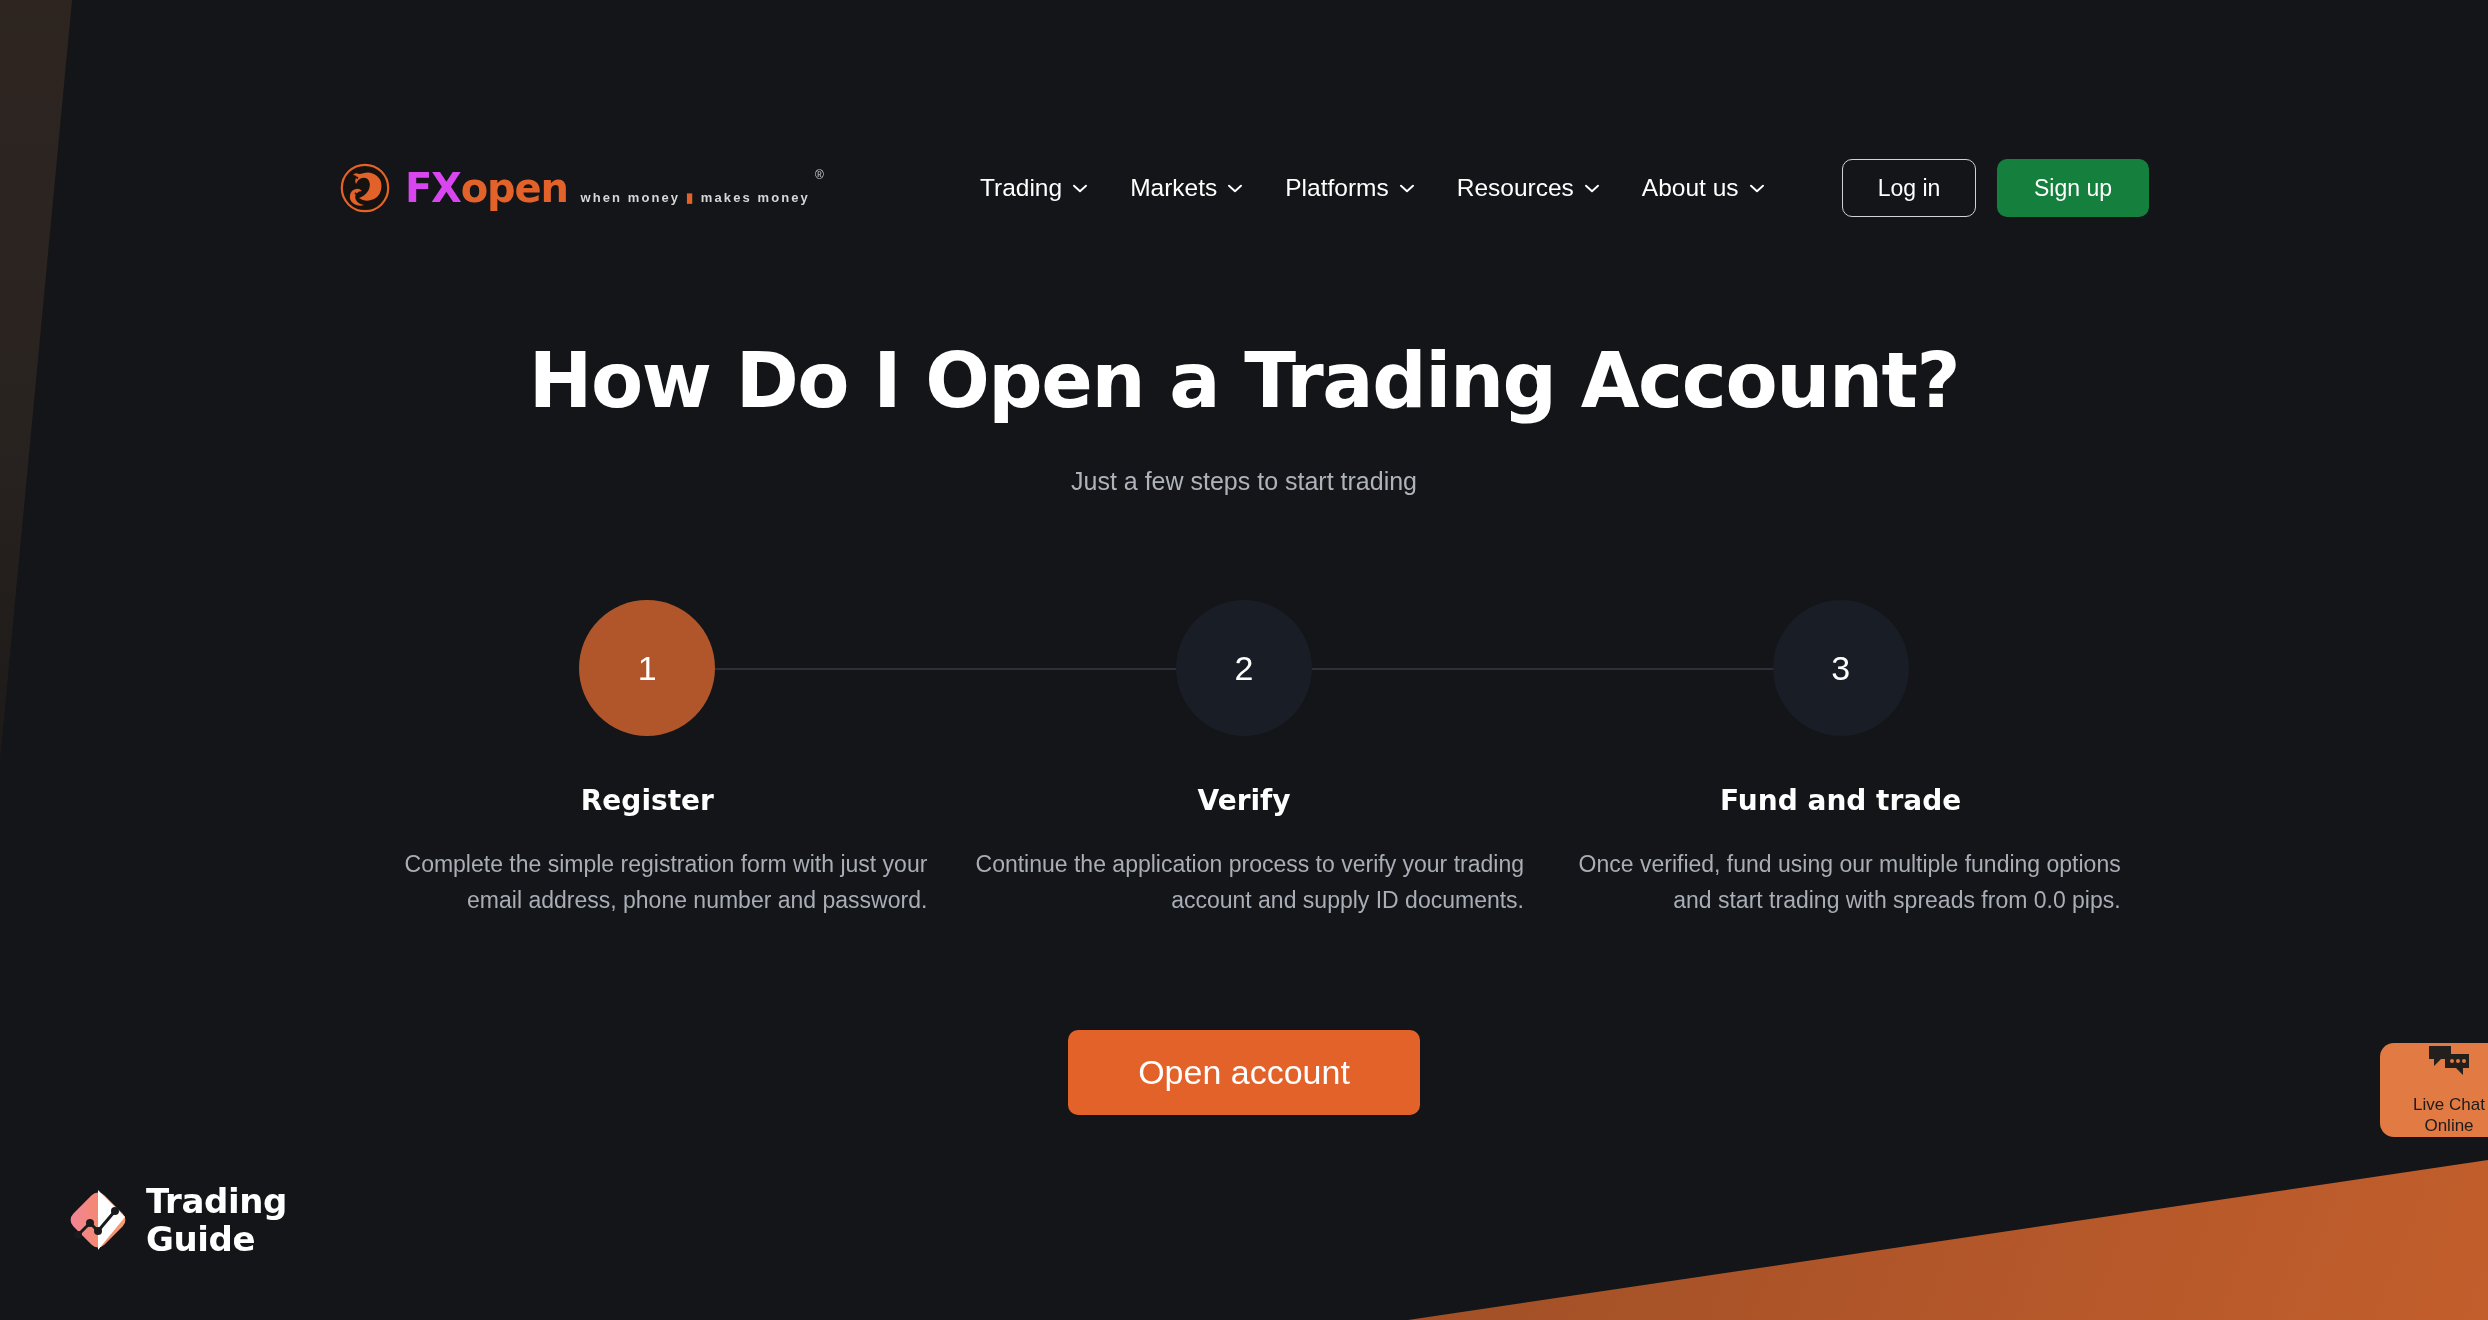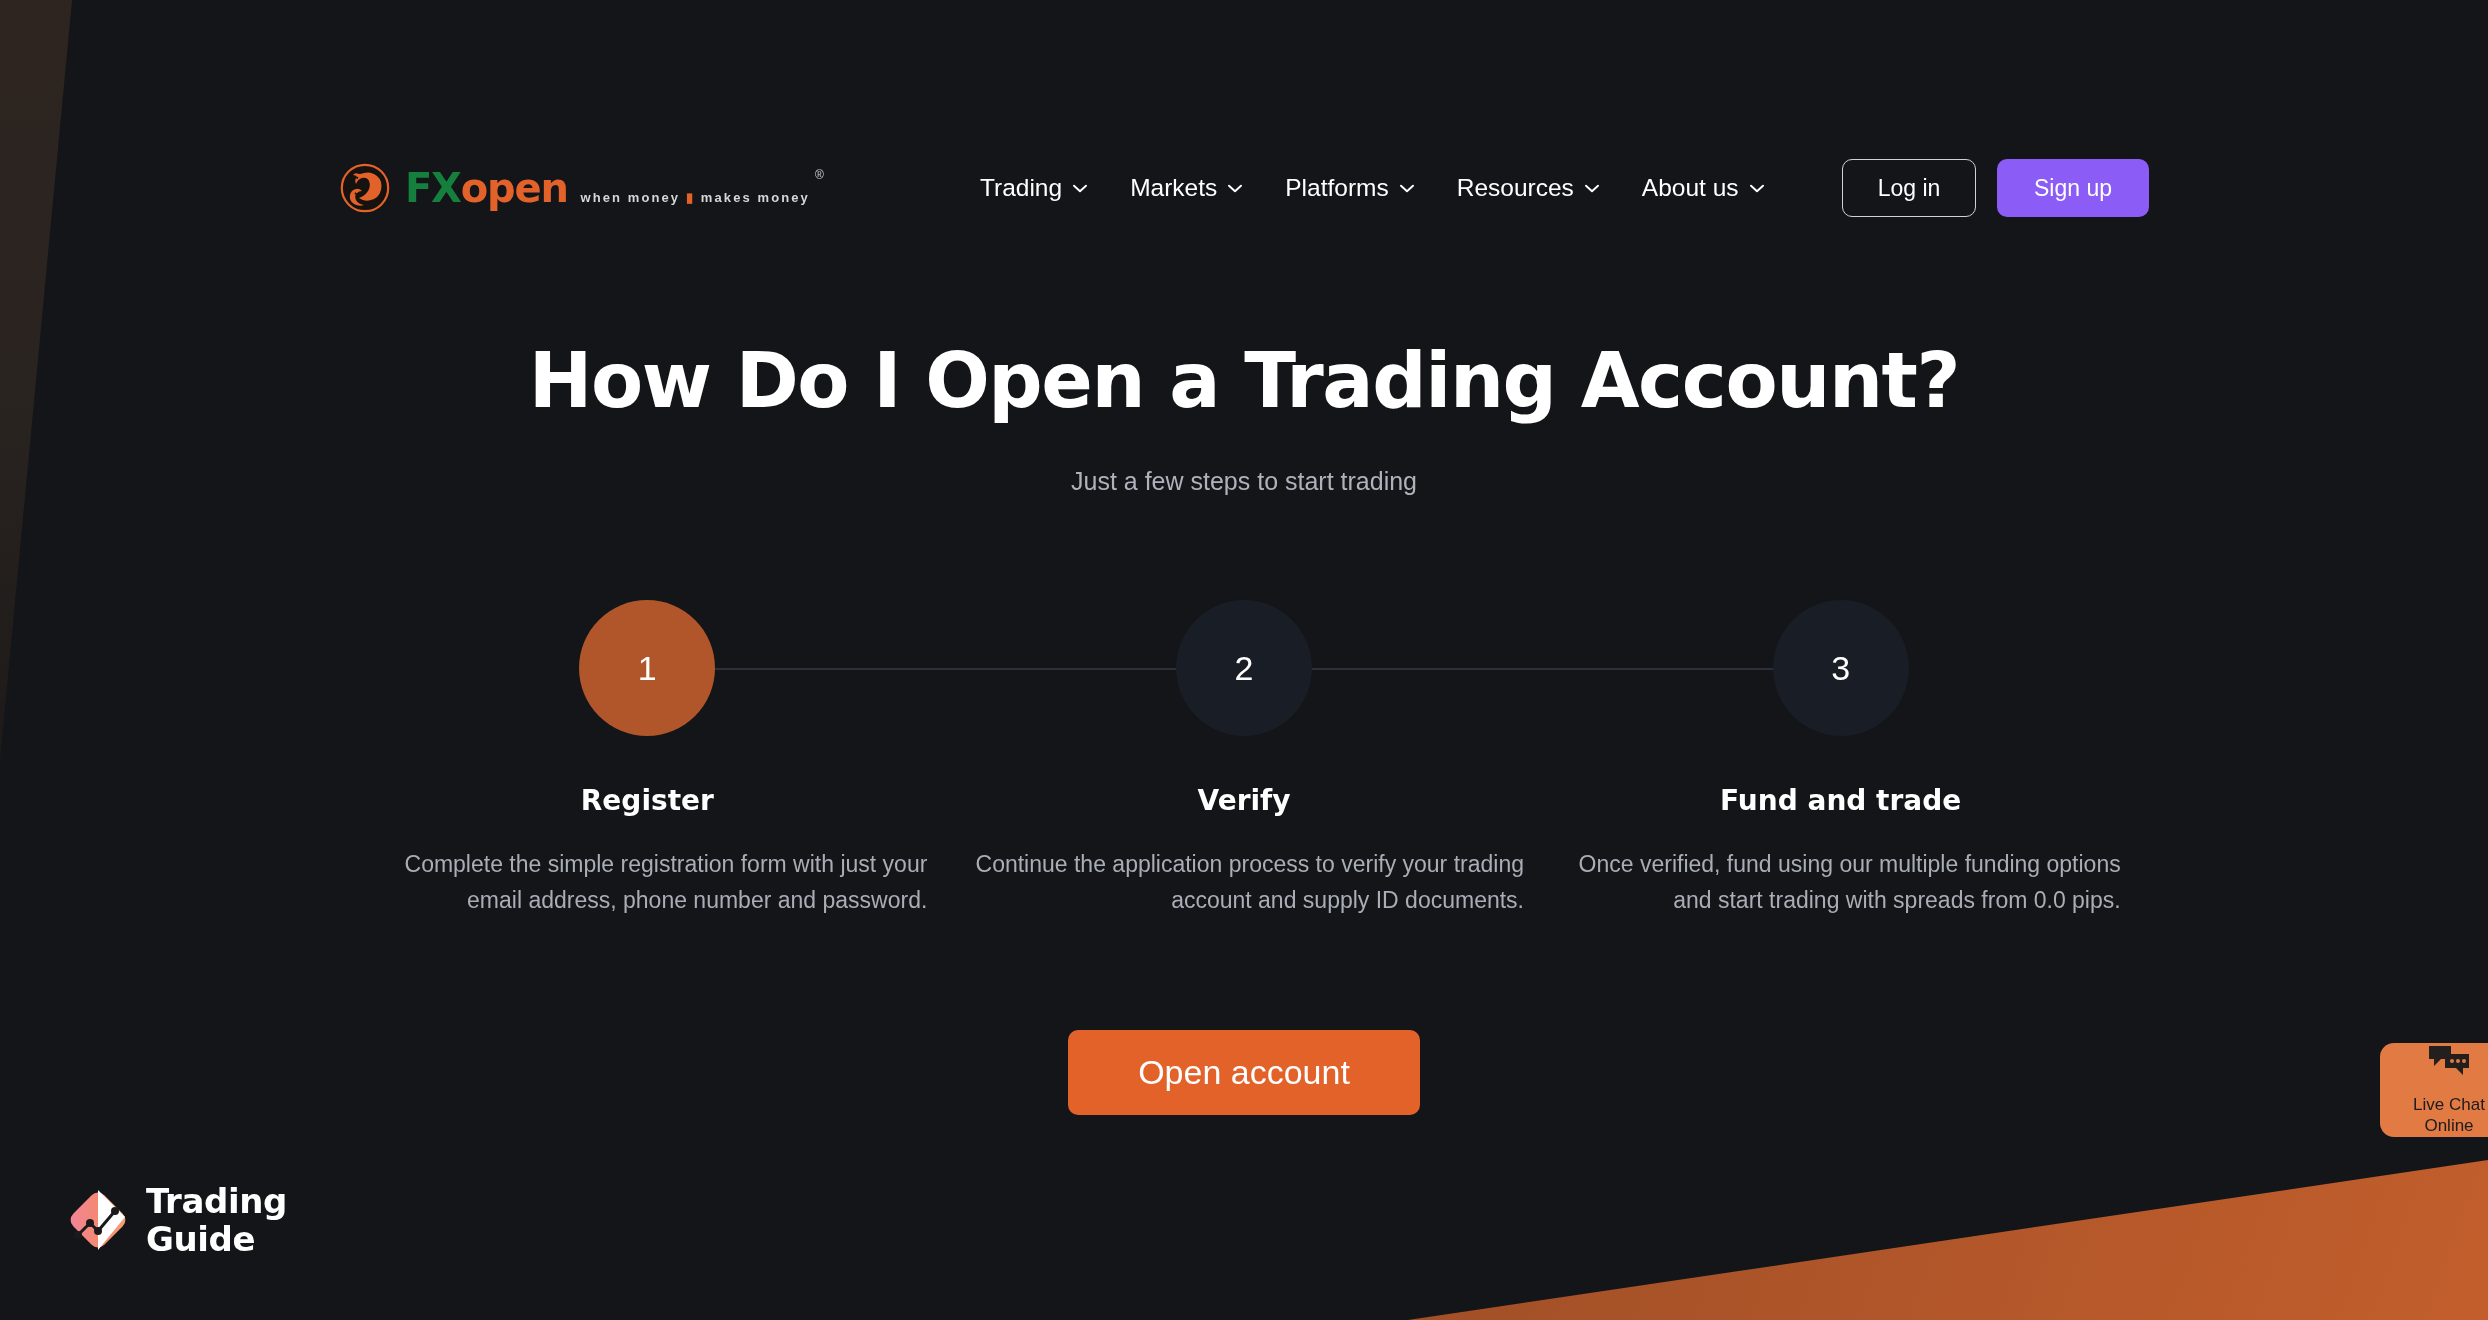--- a/index.html
+++ b/index.html
@@ -115,21 +115,21 @@
     line-height: 1;
     padding-right: 14px;
   }
   .logo-word {
     font-size: 40px;
     font-weight: 800;
     letter-spacing: -1.2px;
     line-height: 1;
     font-family: "DejaVu Sans", sans-serif;
   }
-  .logo-word .fx { color: #15803d; }
+  .logo-word .fx { color: #d946ef; }
   .logo-word .open { color: #e2622a; }
   .logo-reg {
     position: absolute;
     top: 1px; right: 0;
     font-size: 12px;
     color: #cfcfcf;
   }
   .logo-tag {
     margin-top: 20px;
     font-size: 13px;
@@ -180,21 +180,21 @@
     cursor: pointer;
     display: flex;
     align-items: center;
     justify-content: center;
   }
   .btn-signup {
     width: 152px;
     height: 58px;
     border: none;
     border-radius: 10px;
-    background: #8b5cf6;
+    background: #15803d;
     color: #ffffff;
     font-size: 23px;
     font-family: inherit;
     cursor: pointer;
     display: flex;
     align-items: center;
     justify-content: center;
   }
 
   

